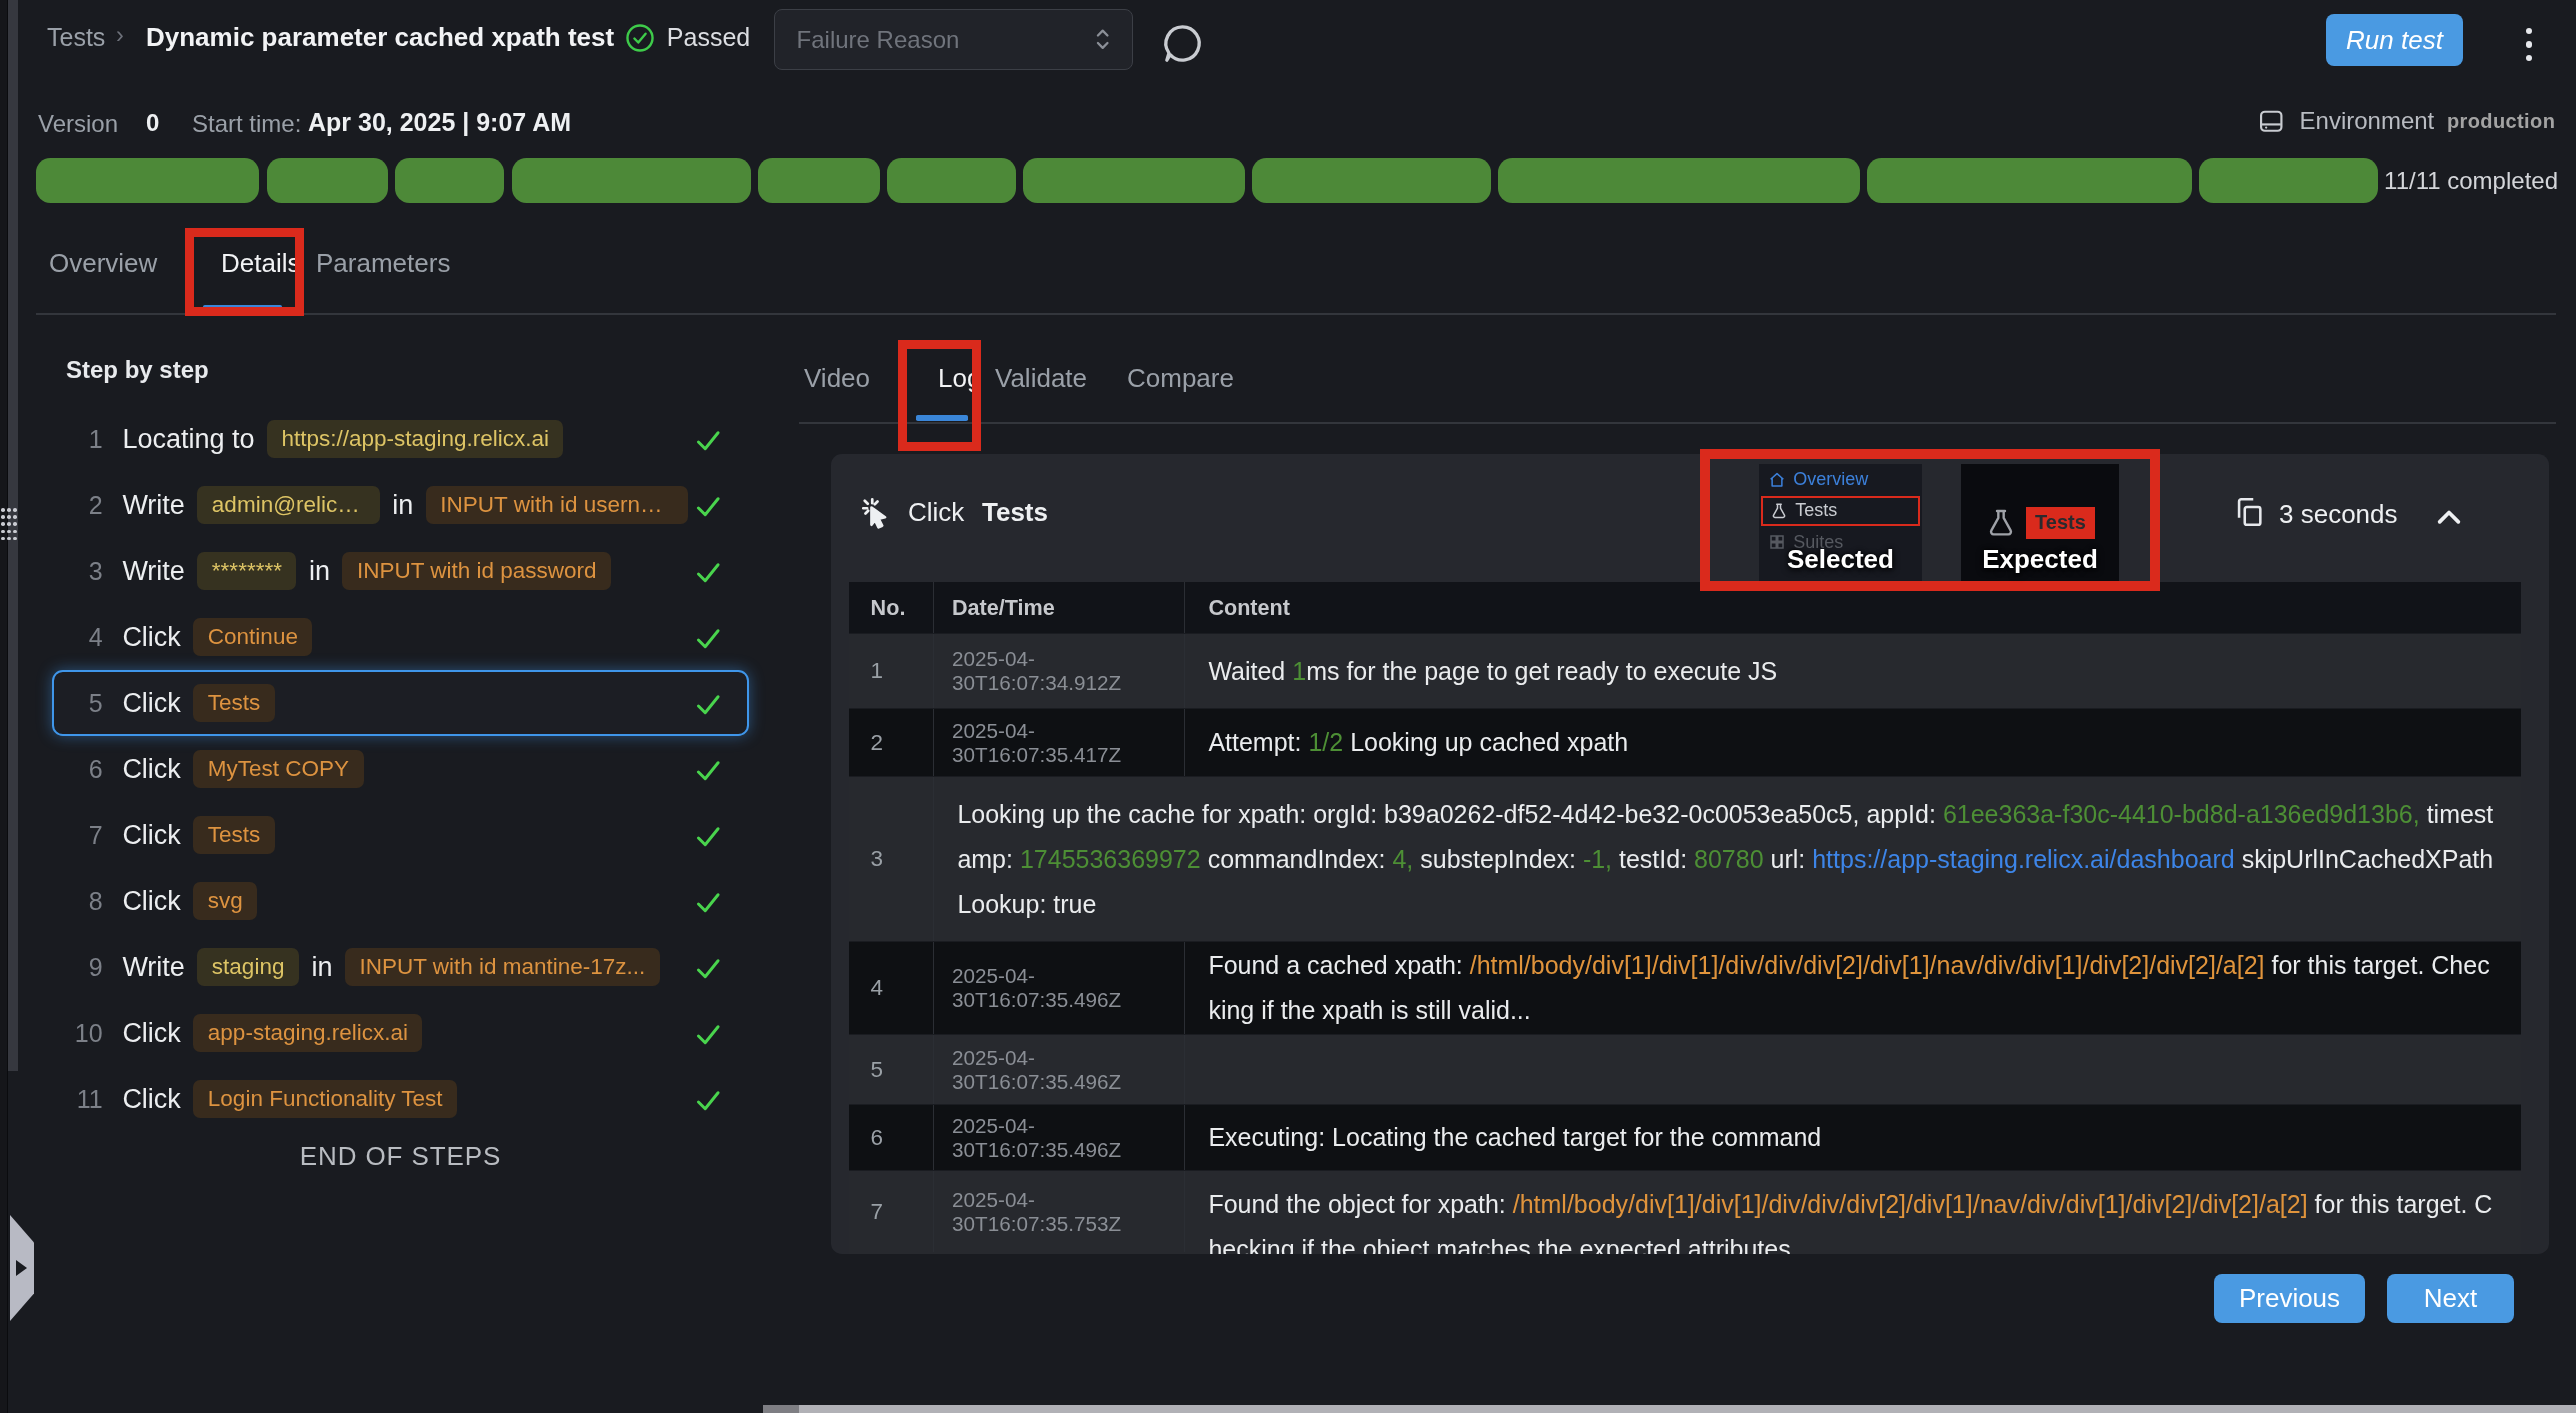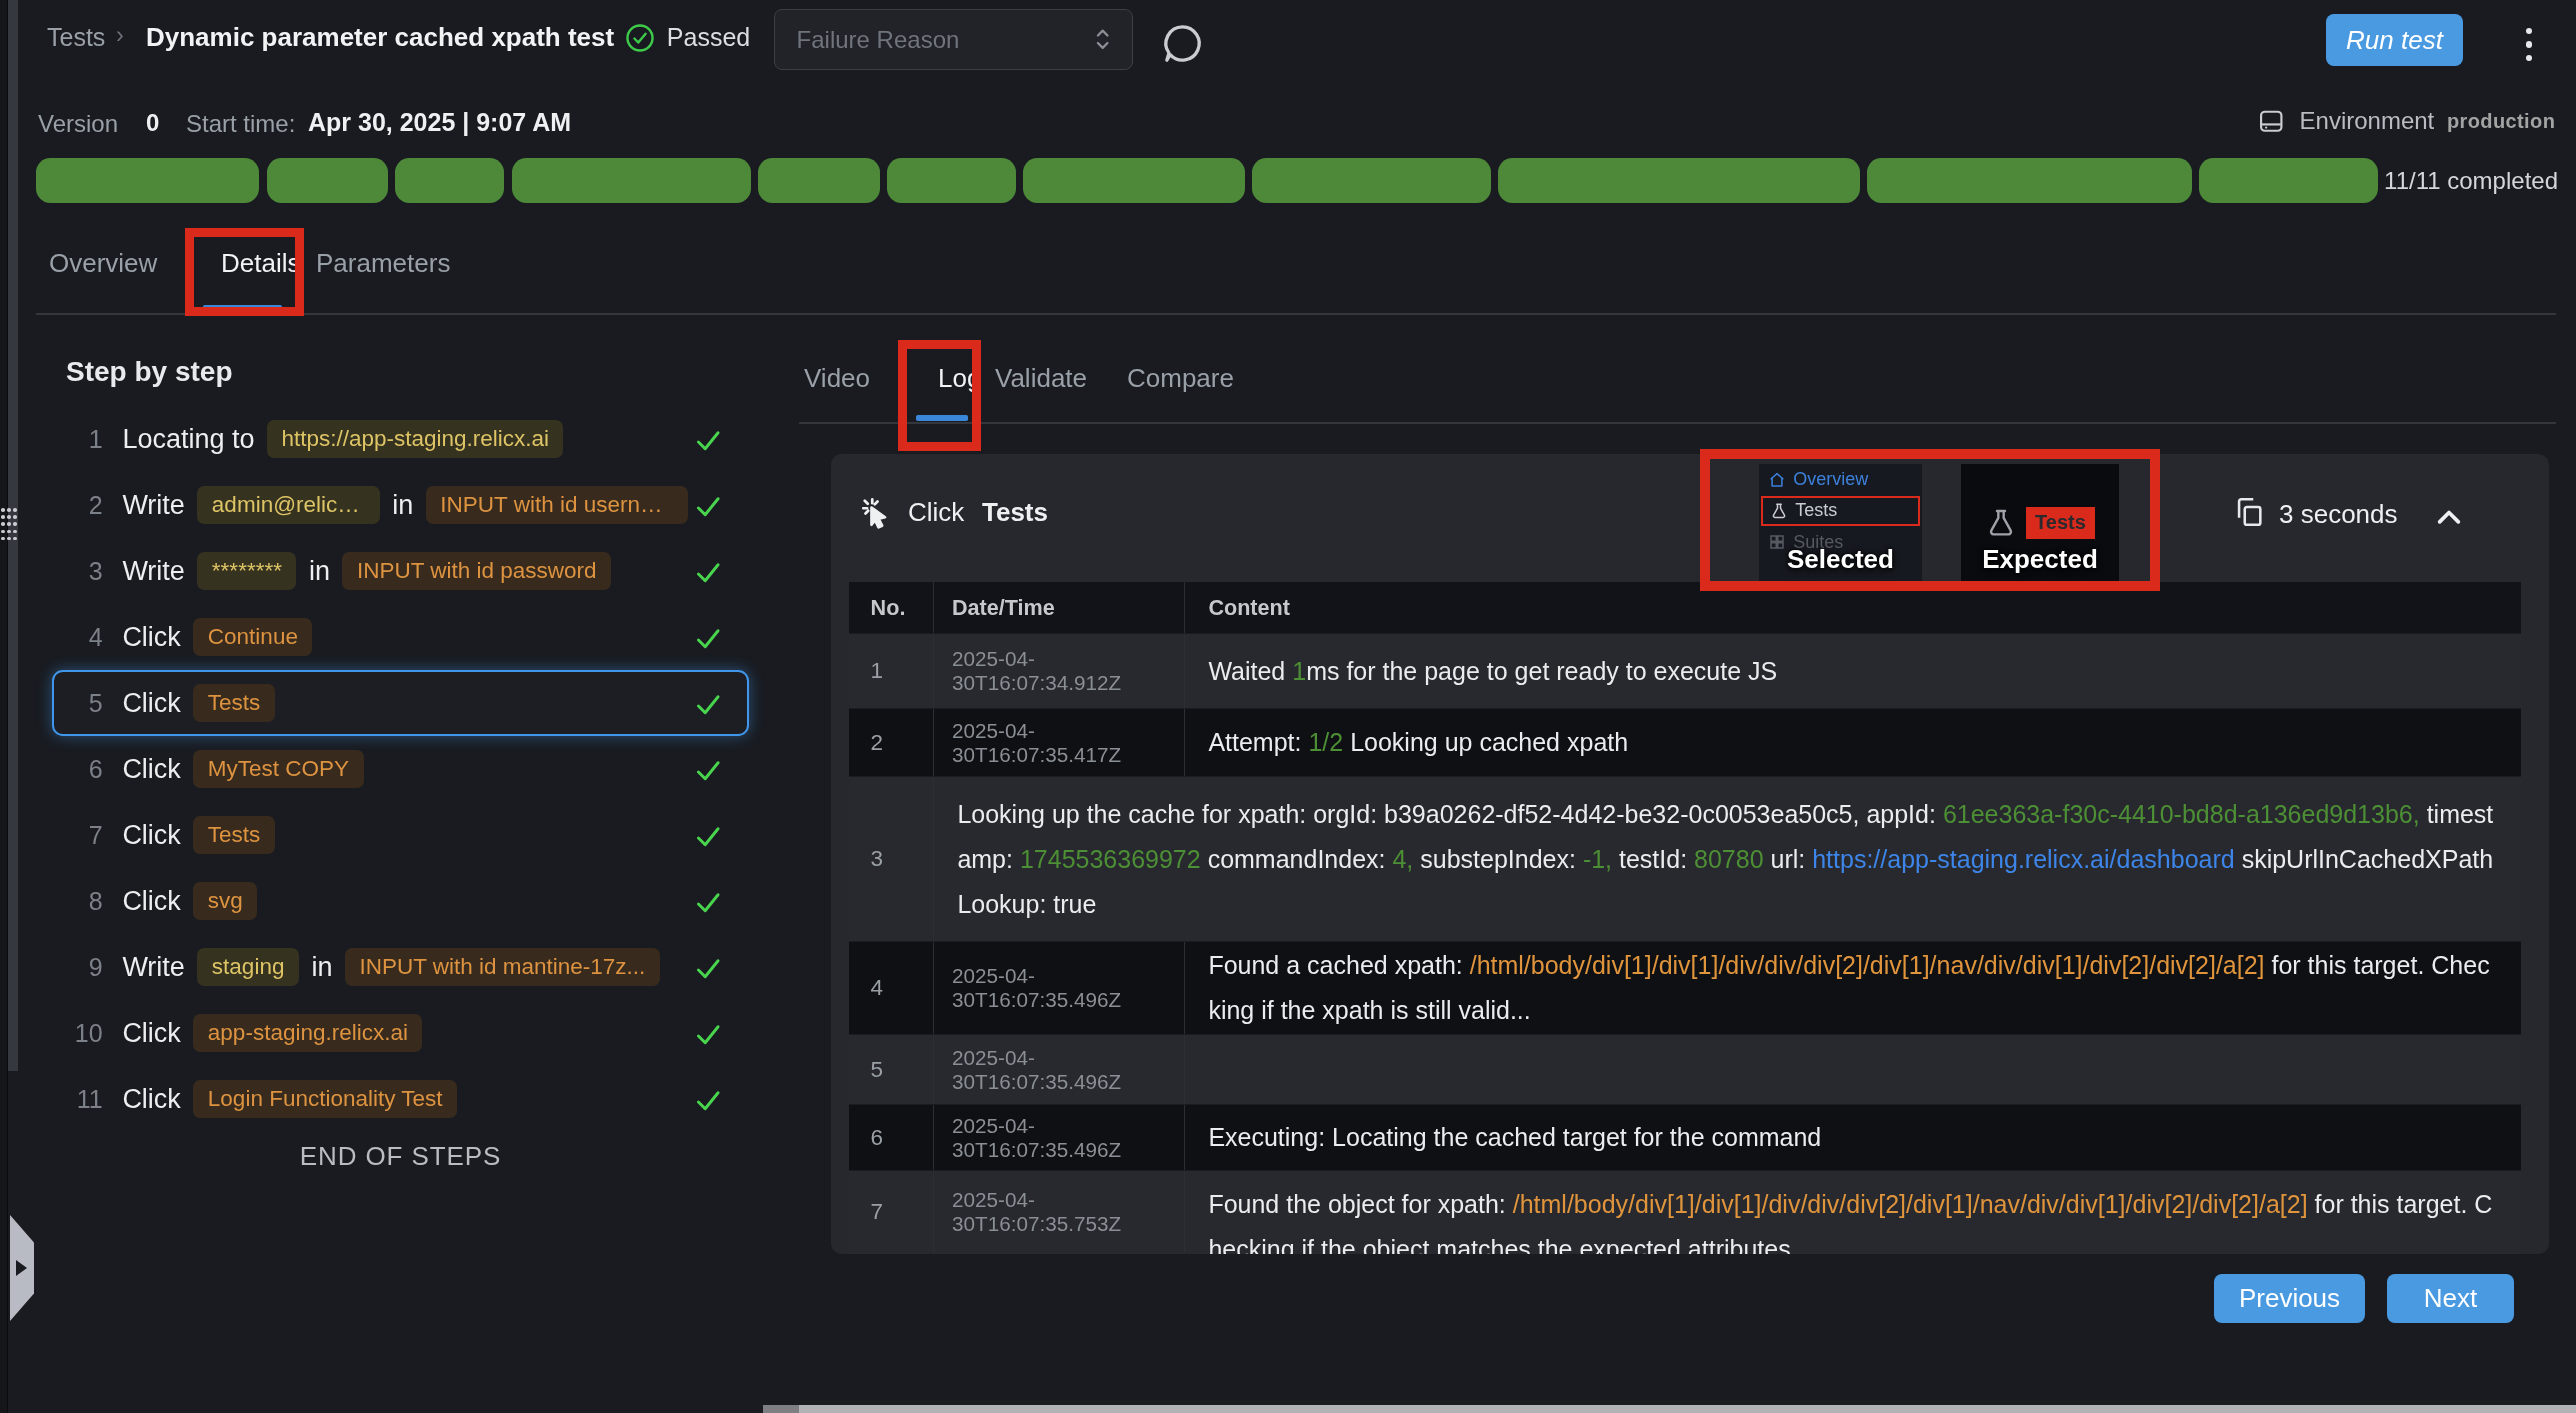--- a/index.html
+++ b/index.html
@@ -32,21 +32,21 @@
   .run-btn { left:2326px; top:14.4px; width:137px; height:52px; background:#4a9ae2; border:none;
       border-radius:8px; color:#fff; font-size:26px; font-family:inherit;
       display:flex; align-items:center; justify-content:center; cursor:pointer;font-style:italic; }
   .kebab { left:2511px; top:20px; width:36px; height:49px; display:flex; flex-direction:column;
       align-items:center; justify-content:center; gap:7.2px; }
   .kebab i { width:6.3px; height:6.3px; border-radius:50%; background:#e6e8ec; }
 
   
   .version-label { left:38px;  top:110px; font-size:24px; color:#9aa0a8; }
   .version-value { left:146px; top:109px; font-size:24px; font-weight:700; color:#eef0f2; }
-  .start-label   { left:186px; top:110px; font-size:24px; color:#9aa0a8;text-align:center; }
+  .start-label   { left:192px; top:110px; font-size:24px; color:#9aa0a8;text-align:center; }
   .start-value   { left:308px; top:108px; font-size:25px; font-weight:700; color:#eef0f2; }
   .env-wrap { right:20.7px; top:106px; display:flex; align-items:center; gap:12.6px; }
   .env-label { font-size:24px; color:#b9bcc2; }
   .env-value { font-size:20px; font-weight:700; color:#a3a3a3; letter-spacing:0.4px; }
 
   
   .progress-row { left:36px; top:158px; width:2342px; height:45px; display:flex; gap:7.2px; }
   .progress-row .seg { background:#4d8938; border-radius:14.4px; height:100%; }
   .completed { right:18px; top:167px; font-size:24px; color:#d4d6da; }
 
@@ -59,21 +59,21 @@
   .tab-parameters { left:316px; top:248px; }
   .details-underline { left:203px; top:305px; width:79px; height:6.3px; background:#3a86d8; border-radius:1.8px; }
 
   
   .annot { border:9px solid #da2a1c; pointer-events:none; z-index:40; }
   .annot-details { left:185px; top:228px; width:119px; height:88px; }
   .annot-log     { left:898px; top:340px; width:83px; height:111px; }
   .annot-thumbs  { left:1700px; top:449px; width:460px; height:142px; border-width:10px; }
 
   
-  .sbs-title { left:66px; top:356px; font-size:28px; font-weight:700; color:#e8eaed; }
+  .sbs-title { left:66px; top:356px; font-size:24px; font-weight:700; color:#e8eaed; }
   .steps-list { left:52px; top:406px; width:697px; }
   .step-row { height:66px; display:flex; align-items:center; padding-left:12.6px; border:2.7px solid transparent; }
   .step-row.selected { border:2.7px solid #3f96ea; border-radius:10.8px;
       box-shadow:0 0 14.4px rgba(64,150,234,.45); background:#1c1e24; }
   .step-num { width:36px; text-align:right; margin-right:12.6px; font-size:25px; color:#7c8088; flex:none; }
   .step-text { font-size:27px; color:#eceef0; margin:0 7.2px; white-space:nowrap; }
   .badge { font-size:22.5px; padding:6.3px 14.4px; border-radius:7.2px; white-space:nowrap; margin:0 5.4px;
            overflow:hidden; text-overflow:ellipsis; max-width:467px; }
   .badge.val { color:#ddc465; background:#363220; }
   .badge.el  { color:#dd9340; background:#382b1d; }

